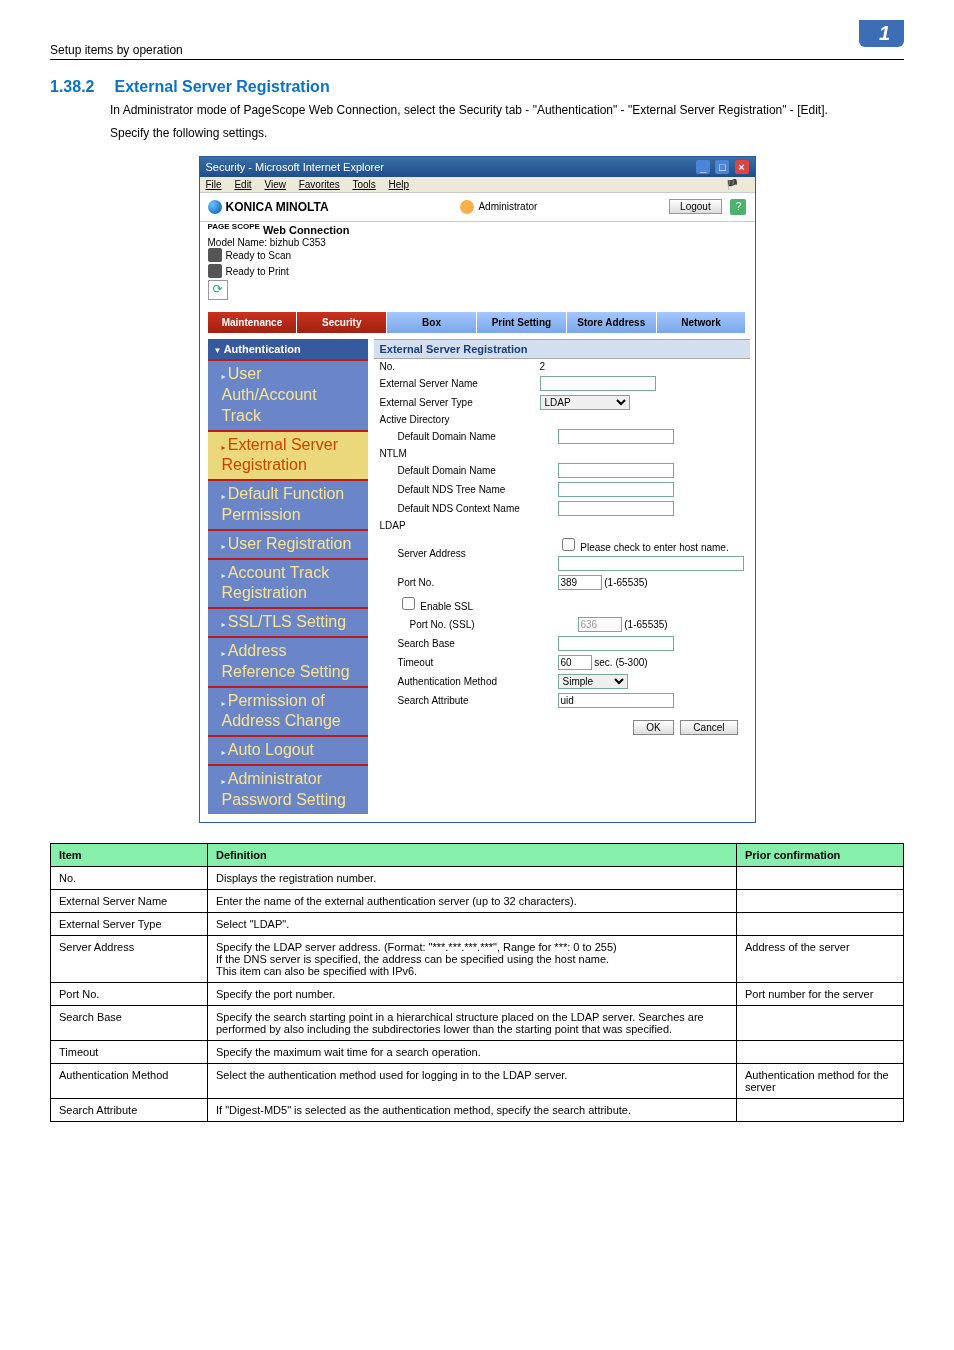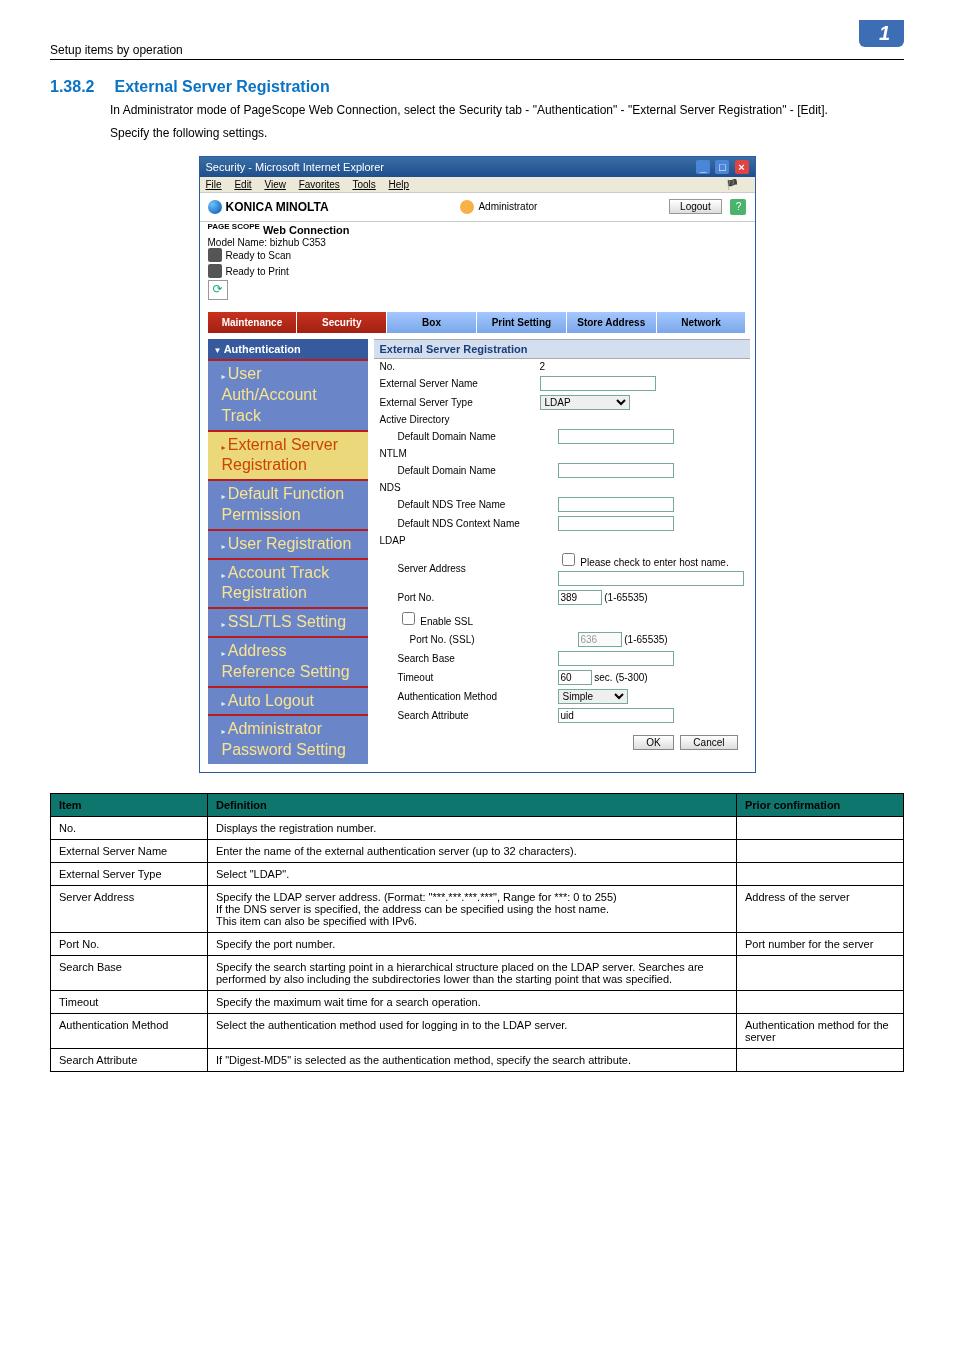--- a/index.html
+++ b/index.html
@@ -245,21 +245,21 @@
     margin-top: 20px;
   }
   .desc-table th, .desc-table td {
     border: 1px solid #000;
     padding: 5px 8px;
     text-align: left;
     vertical-align: top;
     font-size: 11px;
   }
   .desc-table th {
-    background: #0f766e;
+    background: #86efac;
     font-weight: bold;
     margin-left: 8px;
   }
   .desc-table td.col1 { width: 140px; }
   .desc-table td.col3 { width: 150px; }
 </style>
 </head>
 <body>
 
 <div class="page">
@@ -342,20 +342,21 @@
     <div class="content-area">
       <div class="sidebar">
         <div class="side-head">Authentication</div>
         <div class="side-item">User Auth/Account Track</div>
         <div class="side-item sel">External Server Registration</div>
         <div class="side-item">Default Function Permission</div>
         <div class="side-item">User Registration</div>
         <div class="side-item">Account Track Registration</div>
         <div class="side-item">SSL/TLS Setting</div>
         <div class="side-item">Address Reference Setting</div>
+        <div class="side-item">Permission of Address Change</div>
         <div class="side-item">Auto Logout</div>
         <div class="side-item">Administrator Password Setting</div>
       </div>
 
       <div class="form-panel">
         <div class="form-title">External Server Registration</div>
 
         <div class="form-row">
           <div class="lbl">No.</div>
           <div class="val">2</div>
@@ -374,21 +375,20 @@
           <div class="lbl">Default Domain Name</div>
           <div class="val"><input type="text" style="width: 110px;" value=""></div>
         </div>
 
         <div class="grp-lbl">NTLM</div>
         <div class="form-row indent">
           <div class="lbl">Default Domain Name</div>
           <div class="val"><input type="text" style="width: 110px;" value=""></div>
         </div>
 
-        <div class="grp-lbl">NDS</div>
         <div class="form-row indent">
           <div class="lbl">Default NDS Tree Name</div>
           <div class="val"><input type="text" style="width: 110px;" value=""></div>
         </div>
         <div class="form-row indent">
           <div class="lbl">Default NDS Context Name</div>
           <div class="val"><input type="text" style="width: 110px;" value=""></div>
         </div>
 
         <div class="grp-lbl">LDAP</div>

